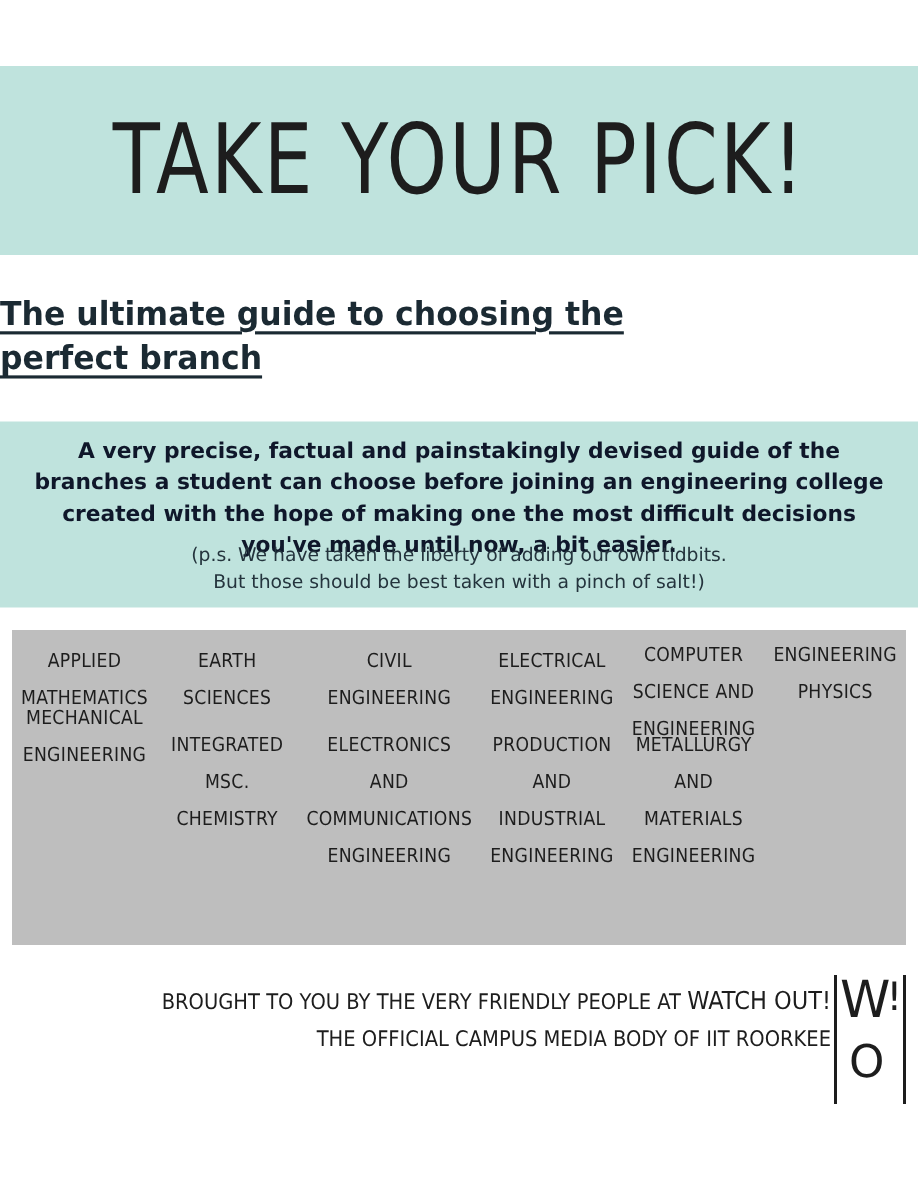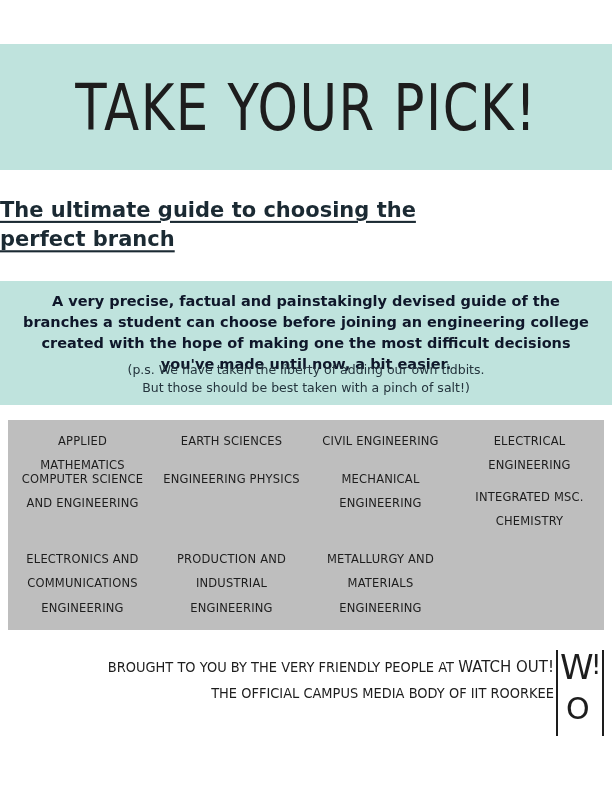--- a/index.html
+++ b/index.html
@@ -108,21 +108,21 @@
     height: 210px;
     background: #bebebe;
   }
   .grid {
     position: absolute;
     left: 8px;
     top: 420px;
     width: 596px;
     height: 210px;
     display: grid;
-    grid-template-columns: repeat(4, 1fr);
+    grid-template-columns: repeat(6, 1fr);
     grid-template-rows: 42px 62px 106px;
     align-items: start;
   }
   .cell {
     text-align: center;
     font-family: "DejaVu Sans", sans-serif;
     font-size: 11.5px;
     line-height: 22px;
     color: #1d1d1d;
     letter-spacing: 0.2px;

